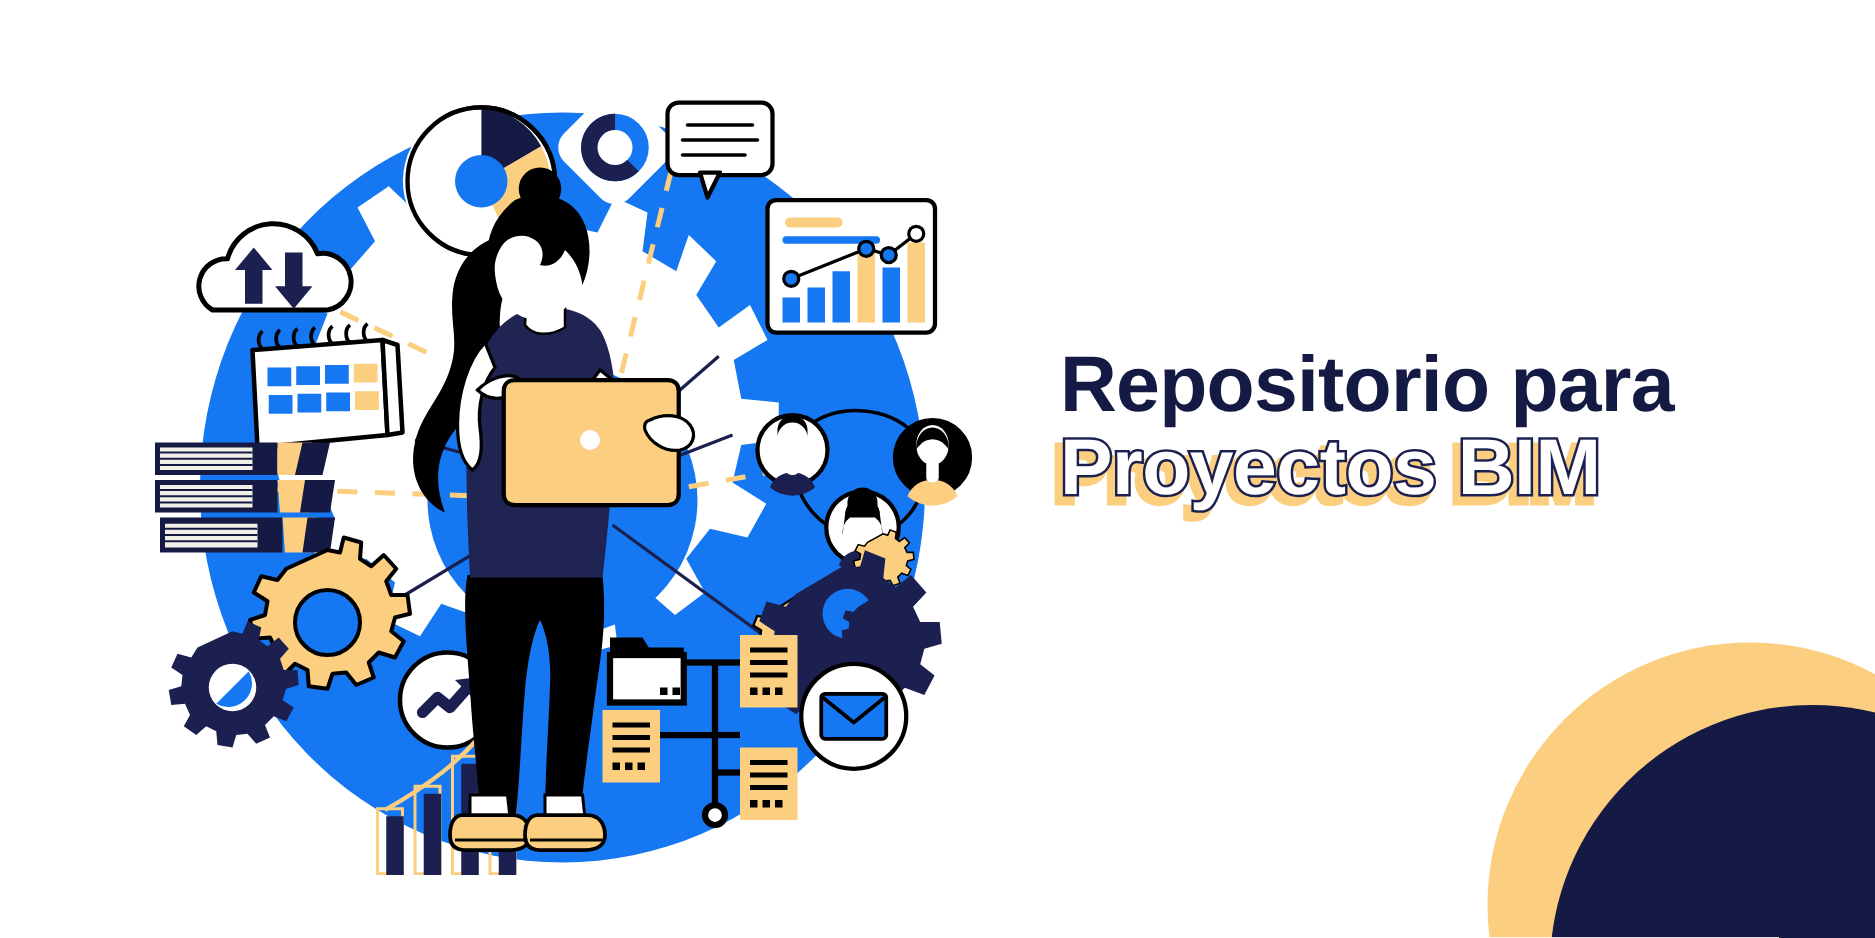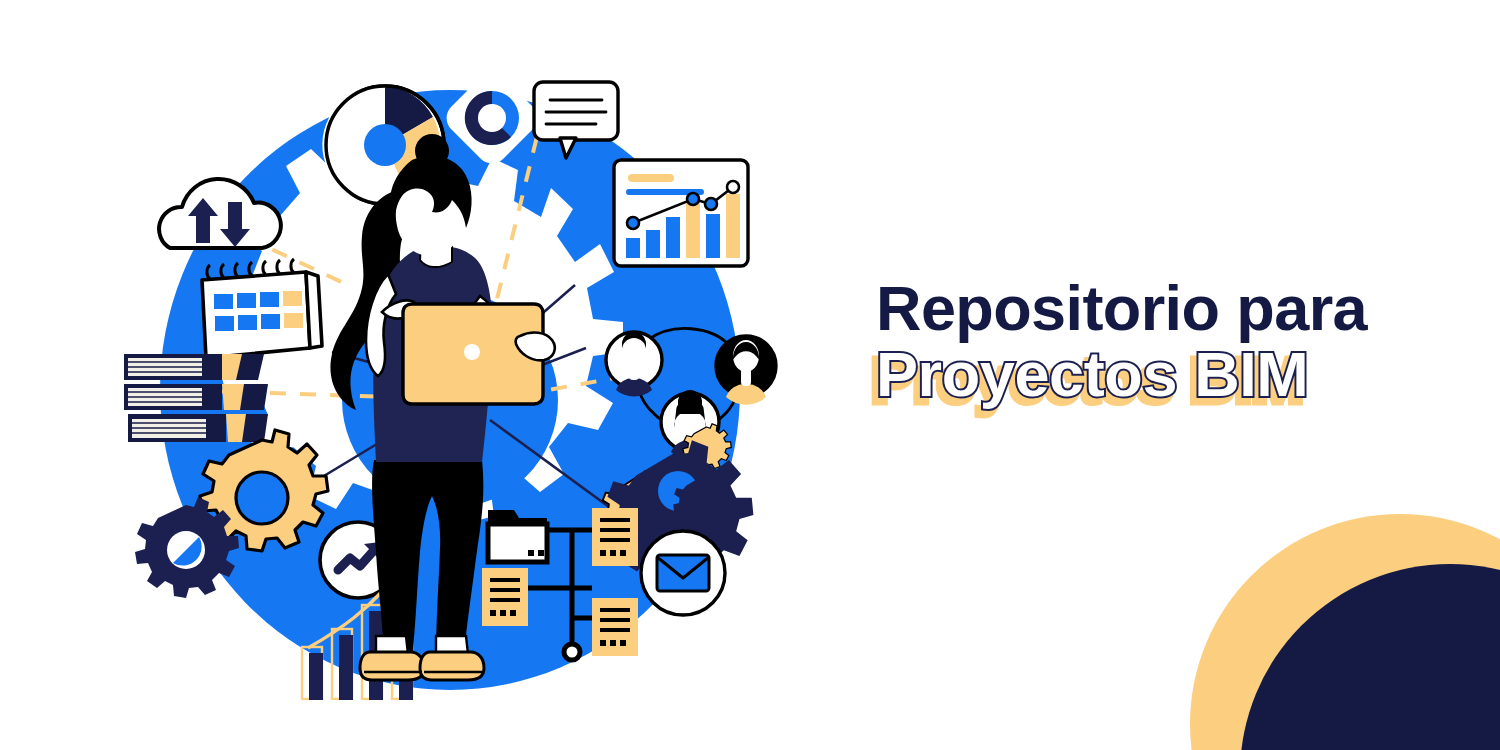--- a/index.html
+++ b/index.html
@@ -44,21 +44,21 @@
     top: 64px;
     width: 420px;
     height: 420px;
     border-radius: 50%;
     background: #151a44;
   }
 
   
   .headline {
     position: absolute;
-    left: 876px;
+    left: 848px;
     top: 276px;
     width: 600px;
   }
   .headline-line1 {
     font-size: 63px;
     font-weight: bold;
     color: #151a44;
     line-height: 1.04;
     letter-spacing: -0.6px;
     white-space: nowrap;

